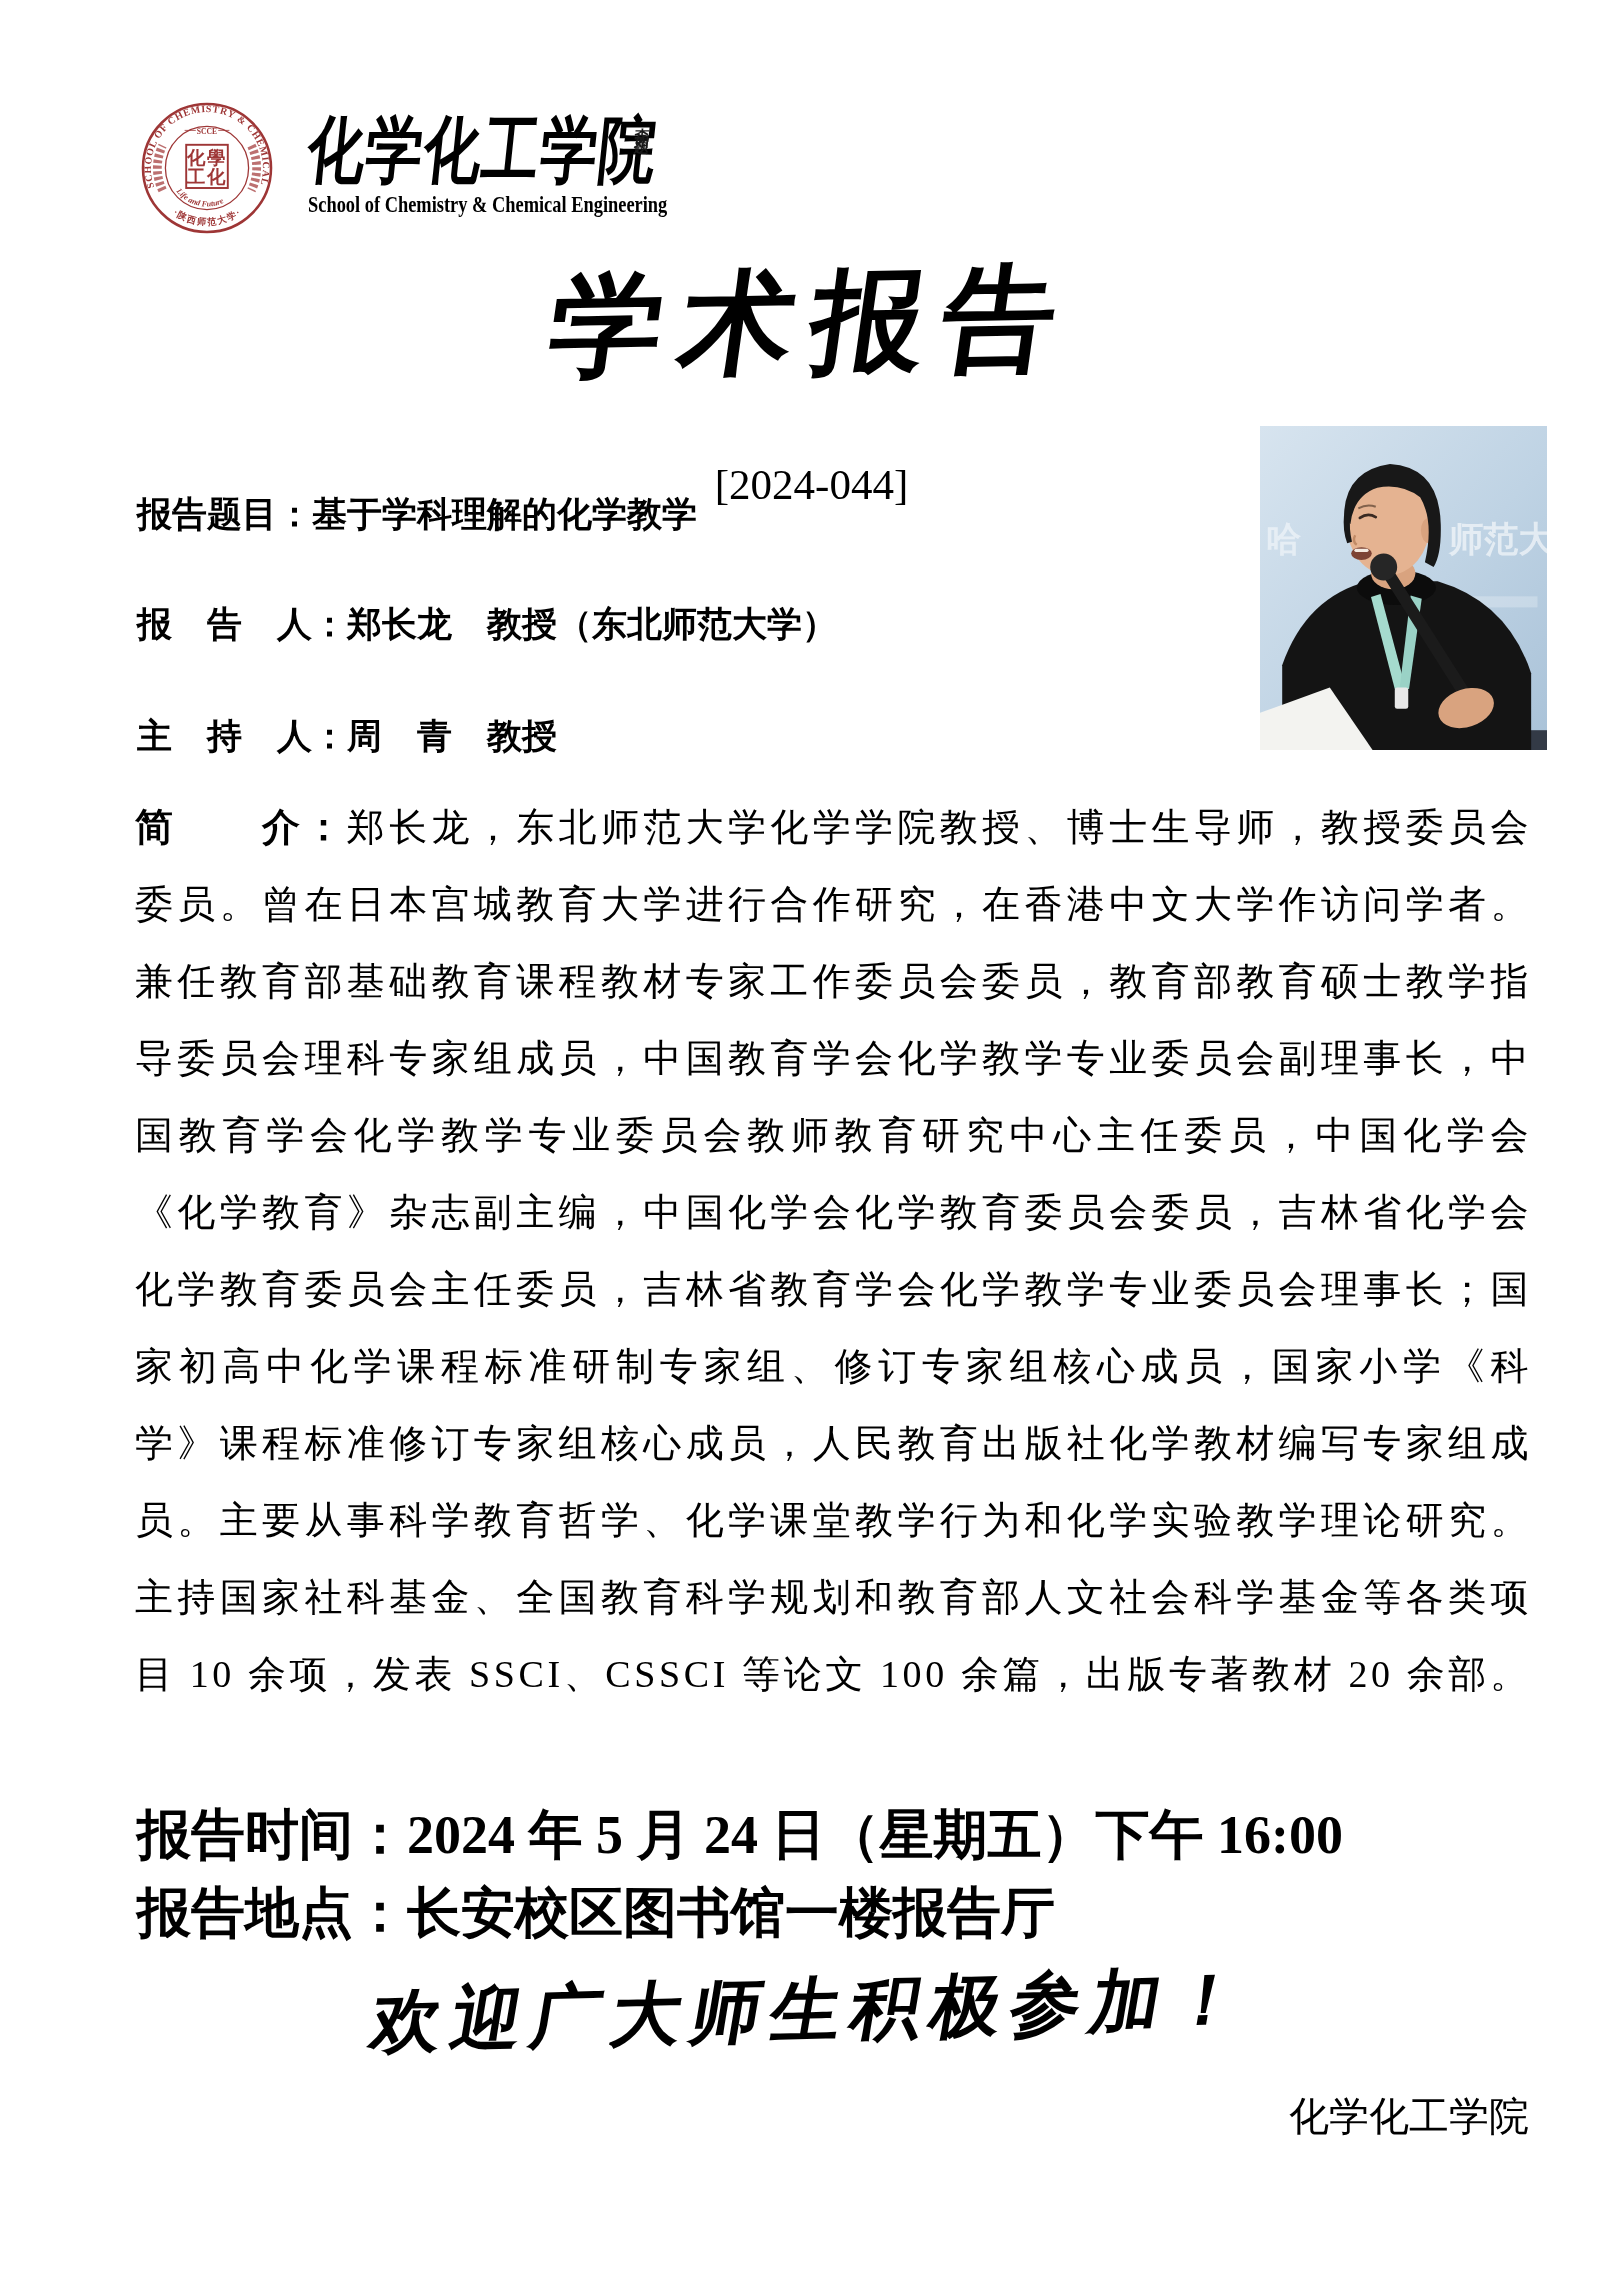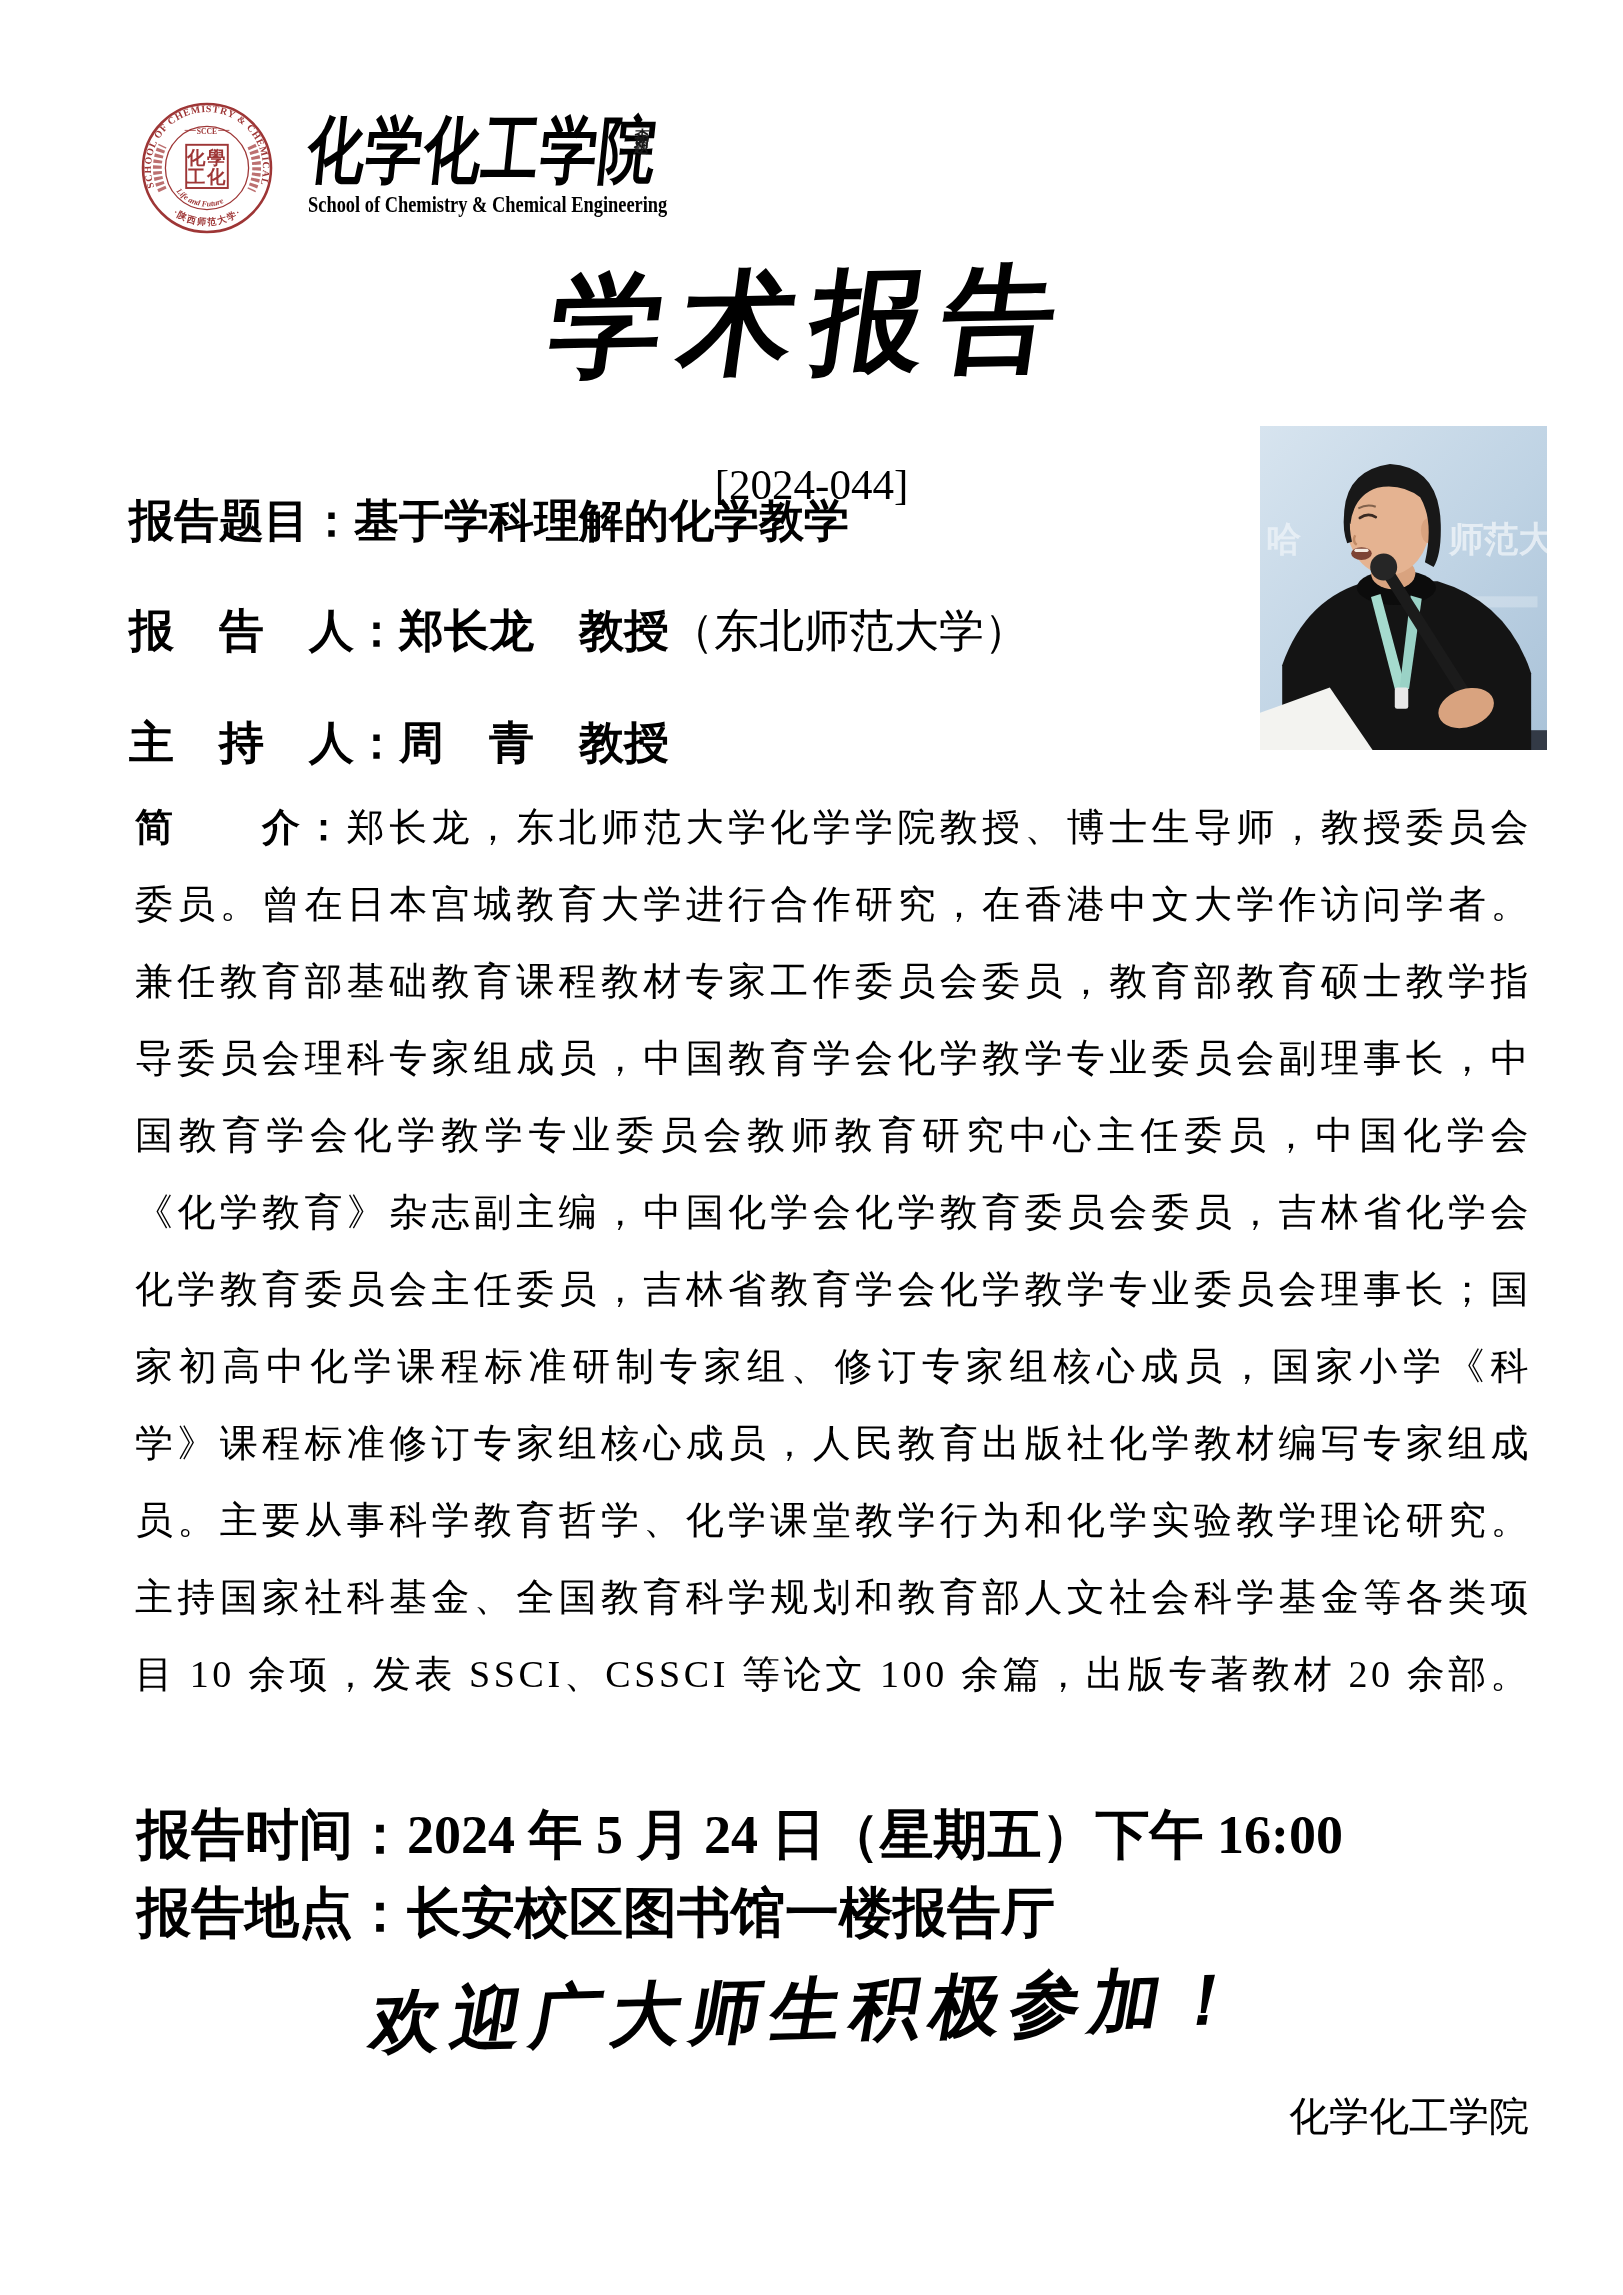--- a/index.html
+++ b/index.html
@@ -24,22 +24,22 @@
     transform:skewX(-4deg);
   }
   
   .main-title{position:absolute;left:0;top:247px;width:1623px;text-align:center;}
   .main-title span{
     display:inline-block;font-size:113px;font-weight:900;letter-spacing:17.4px;
     transform:skewX(-9deg) rotate(-1deg);white-space:nowrap;
   }
   .serial{position:absolute;left:0;top:460px;width:1623px;text-align:center;font-size:43px;}
   
-  .row{position:absolute;left:129px;font-size:45px;font-weight:700;white-space:nowrap;}
-  .row .light{font-weight:400;}
+  .row{position:absolute;left:137px;font-size:35px;font-weight:700;white-space:nowrap;}
+  .row .light{font-weight:700;}
   .row-topic{top:491px;}
   .row-speaker{top:601px;}
   .row-host{top:713px;}
   
   .photo{position:absolute;left:1260px;top:426px;width:287px;height:324px;}
   
   .bio{
     position:absolute;left:135px;top:789px;width:1397px;
     font-size:38px;line-height:77px;letter-spacing:3.6px;
     text-align:justify;text-justify:inter-character;

